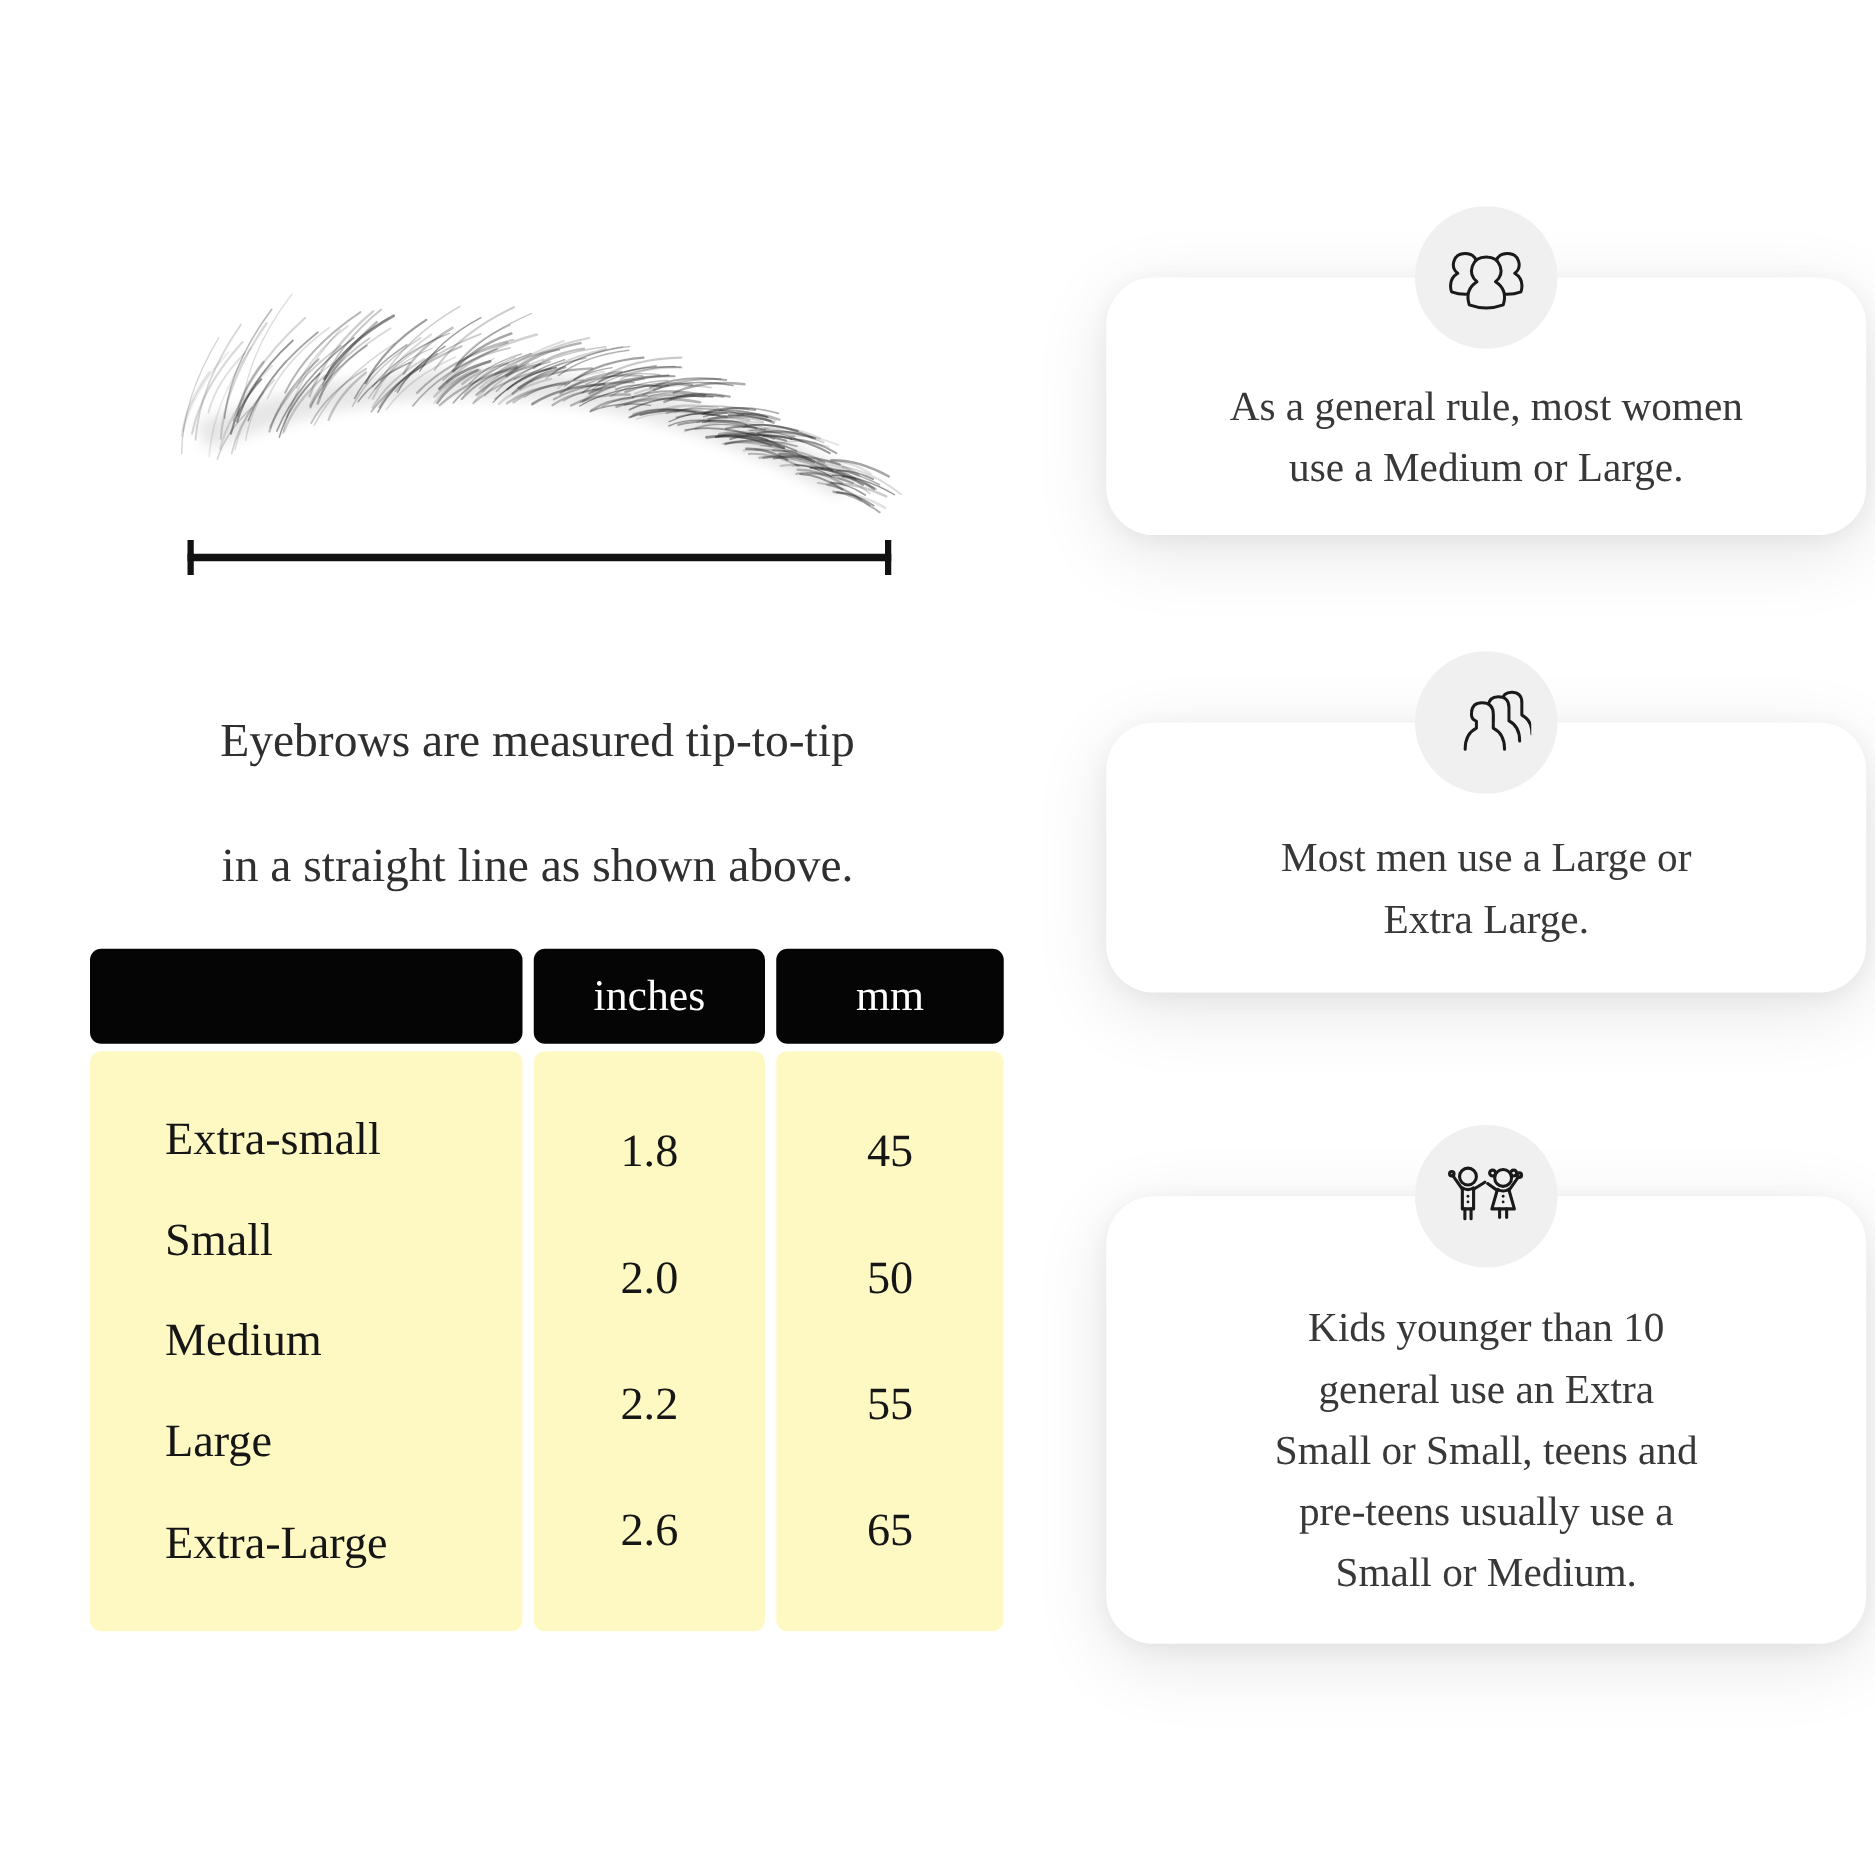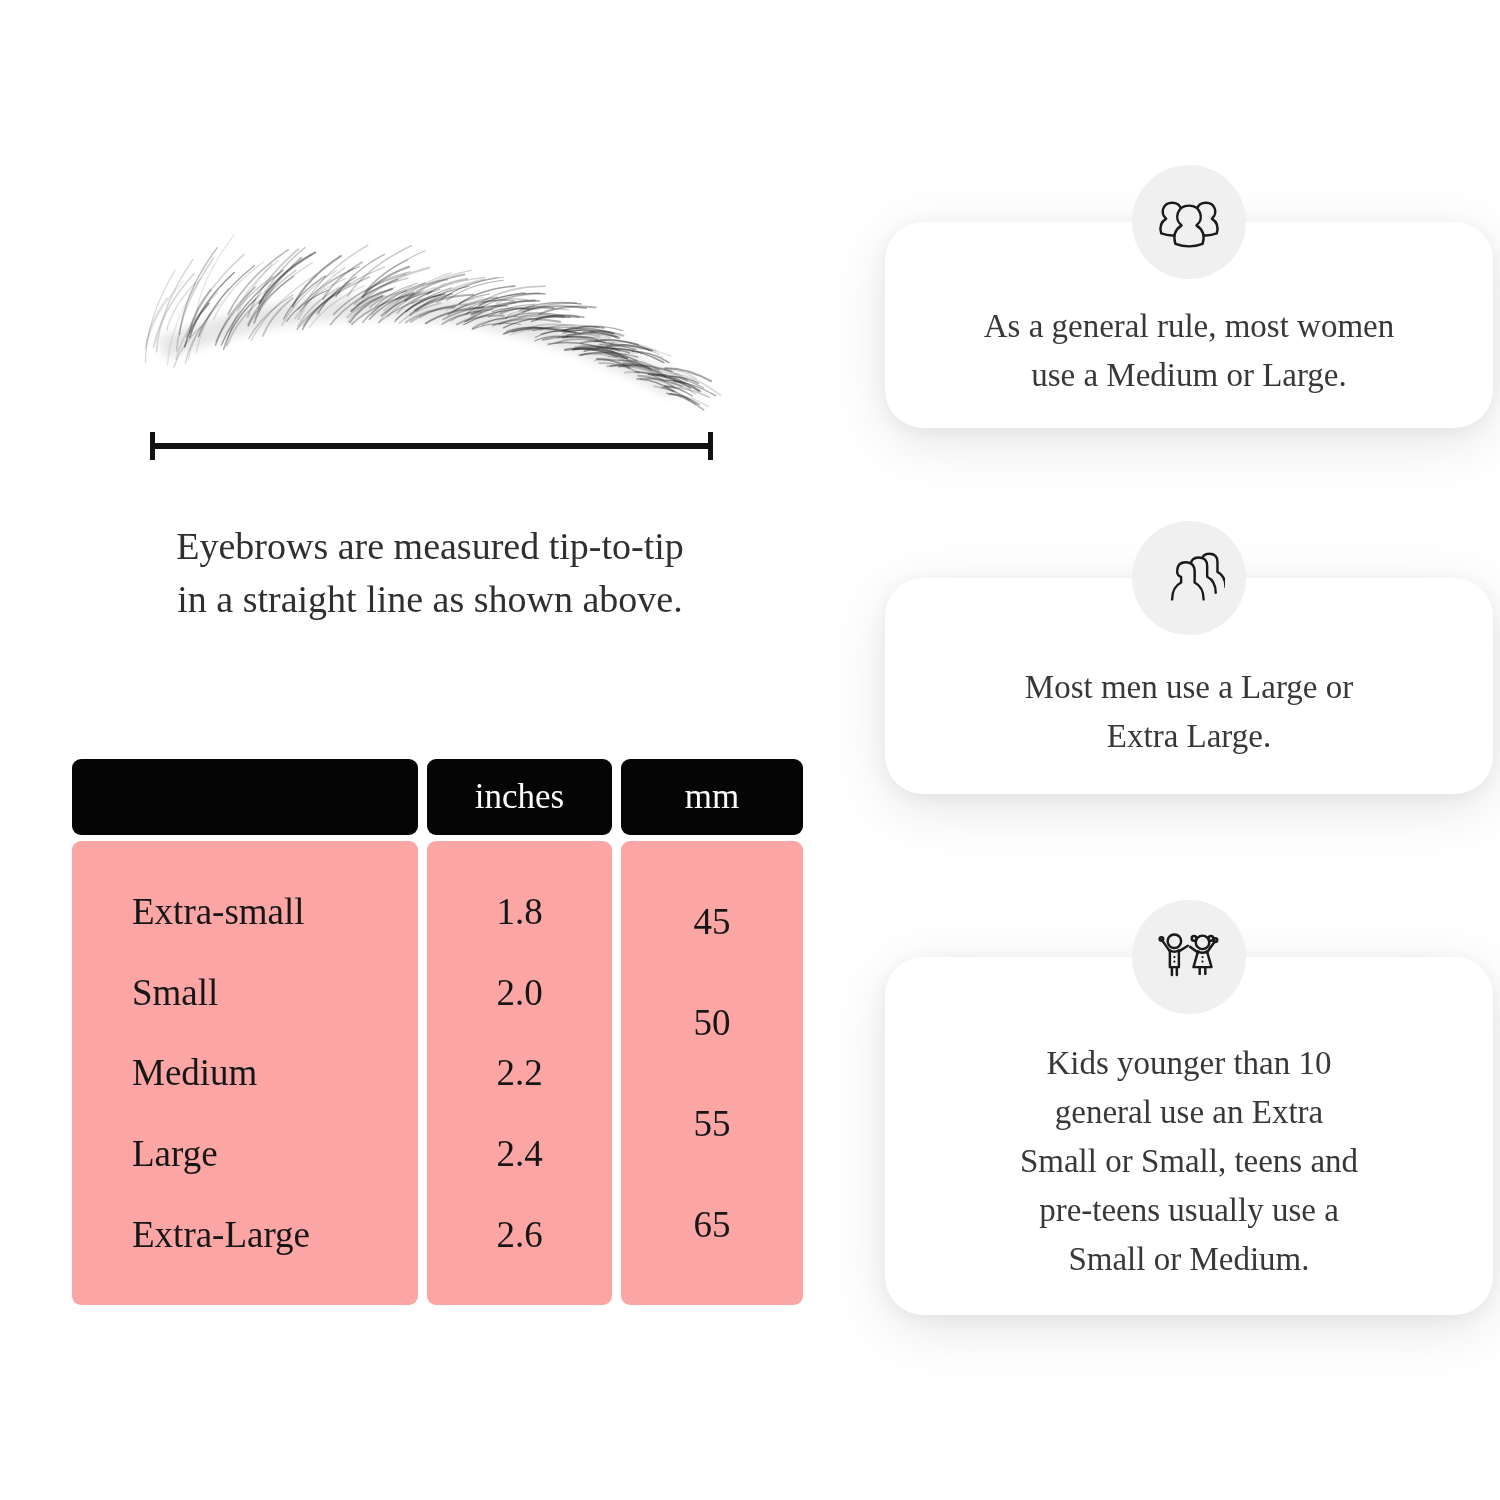--- a/index.html
+++ b/index.html
@@ -11,28 +11,28 @@
   .brow-wrap svg{display:block;width:100%;height:100%;}
 
   .measure-line{position:absolute;left:150px;top:432px;width:563px;height:28px;}
   .measure-line .bar{position:absolute;left:0;top:11px;width:100%;height:6px;background:#111;}
   .measure-line .cap{position:absolute;top:0;width:5px;height:28px;background:#111;}
   .measure-line .cap.left{left:0;}
   .measure-line .cap.right{right:0;}
 
   .caption{position:absolute;left:70px;top:520px;width:720px;margin:0;
            text-align:center;font-size:38px;line-height:53px;color:#2f2f2f;}
-  .caption span{display:block;}
+  .caption span{display:block;margin-top:47px;}
 
   
   .size-table{position:absolute;left:72px;top:723px;width:731px;margin-top:36px;}
   .tgrid{display:grid;grid-template-columns:346px 185px 182px;column-gap:9px;row-gap:6px;}
   .th{height:76px;background:#050505;border-radius:9px;color:#ffffff;
       display:flex;align-items:center;justify-content:center;font-size:35px;}
-  .tcol{background:#fca5a5;border-radius:9px;height:464px;padding:30px 0;box-sizing:border-box;
+  .tcol{background:#fef9c3;border-radius:9px;height:464px;padding:30px 0;box-sizing:border-box;
         display:flex;flex-direction:column;}
   .tcell{flex:1;display:flex;align-items:center;font-size:37px;color:#161616;}
   .tcol.labels .tcell{justify-content:flex-start;padding-left:60px;}
   .tcol.nums .tcell{justify-content:center;}
 
   
   .card{position:absolute;left:885px;width:608px;background:#ffffff;border-radius:38px;
         box-shadow:0 4px 18px rgba(0,0,0,.05),0 14px 60px rgba(0,0,0,.10);
         display:flex;flex-direction:column;justify-content:center;box-sizing:border-box;
         padding:57px 28px 6px 28px;}
@@ -313,21 +313,20 @@
         <div class="tcell">Extra-small</div>
         <div class="tcell">Small</div>
         <div class="tcell">Medium</div>
         <div class="tcell">Large</div>
         <div class="tcell">Extra-Large</div>
       </div>
       <div class="tcol nums">
         <div class="tcell">1.8</div>
         <div class="tcell">2.0</div>
         <div class="tcell">2.2</div>
-        <div class="tcell">2.4</div>
         <div class="tcell">2.6</div>
       </div>
       <div class="tcol nums">
         <div class="tcell">45</div>
         <div class="tcell">50</div>
         <div class="tcell">55</div>
         <div class="tcell">65</div>
       </div>
     </div>
   </div>

